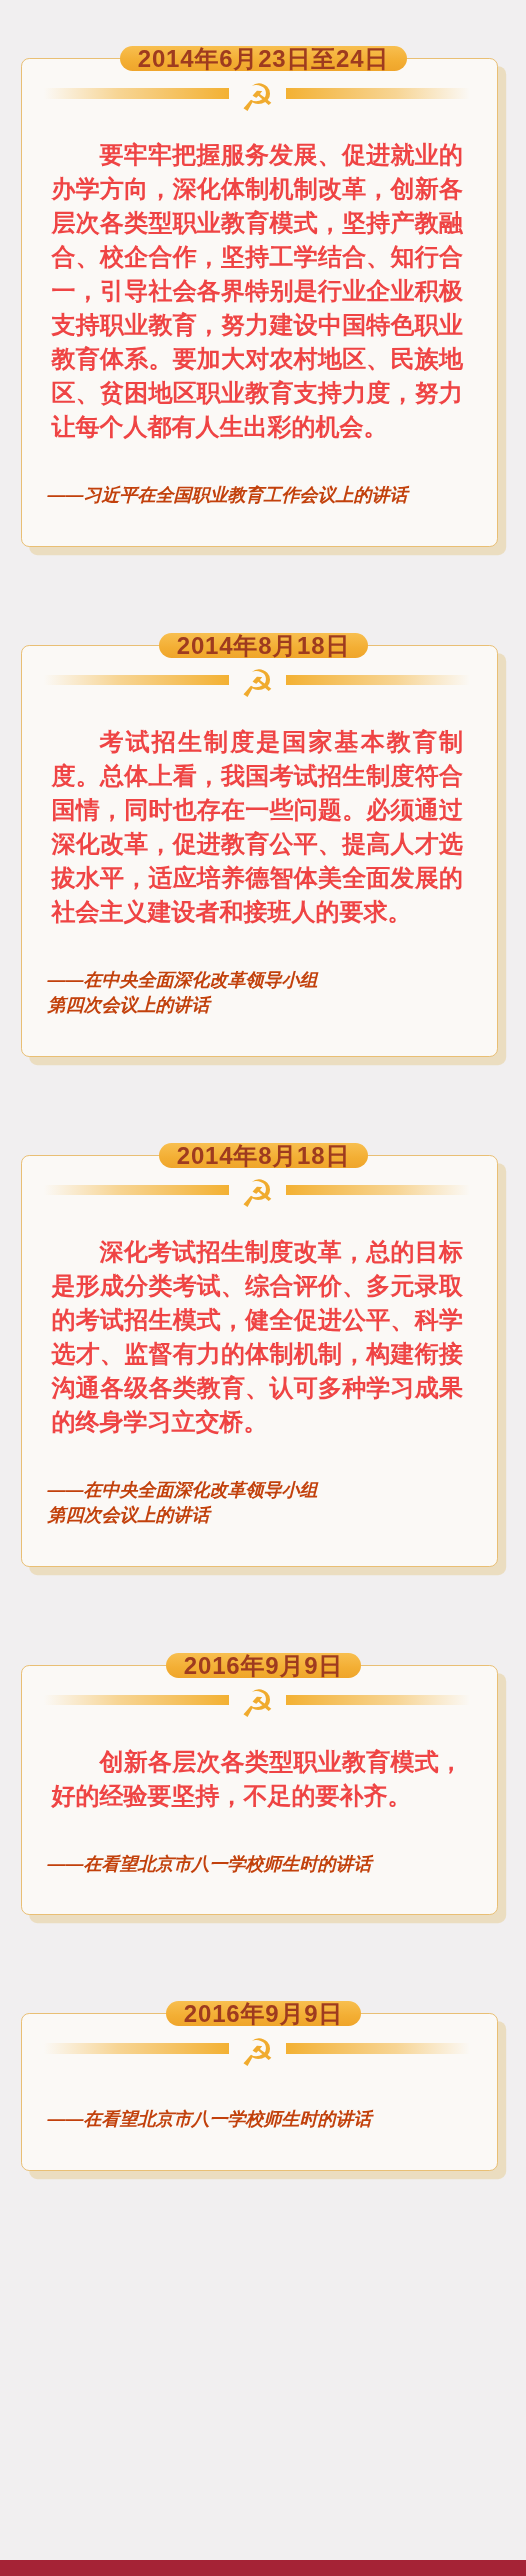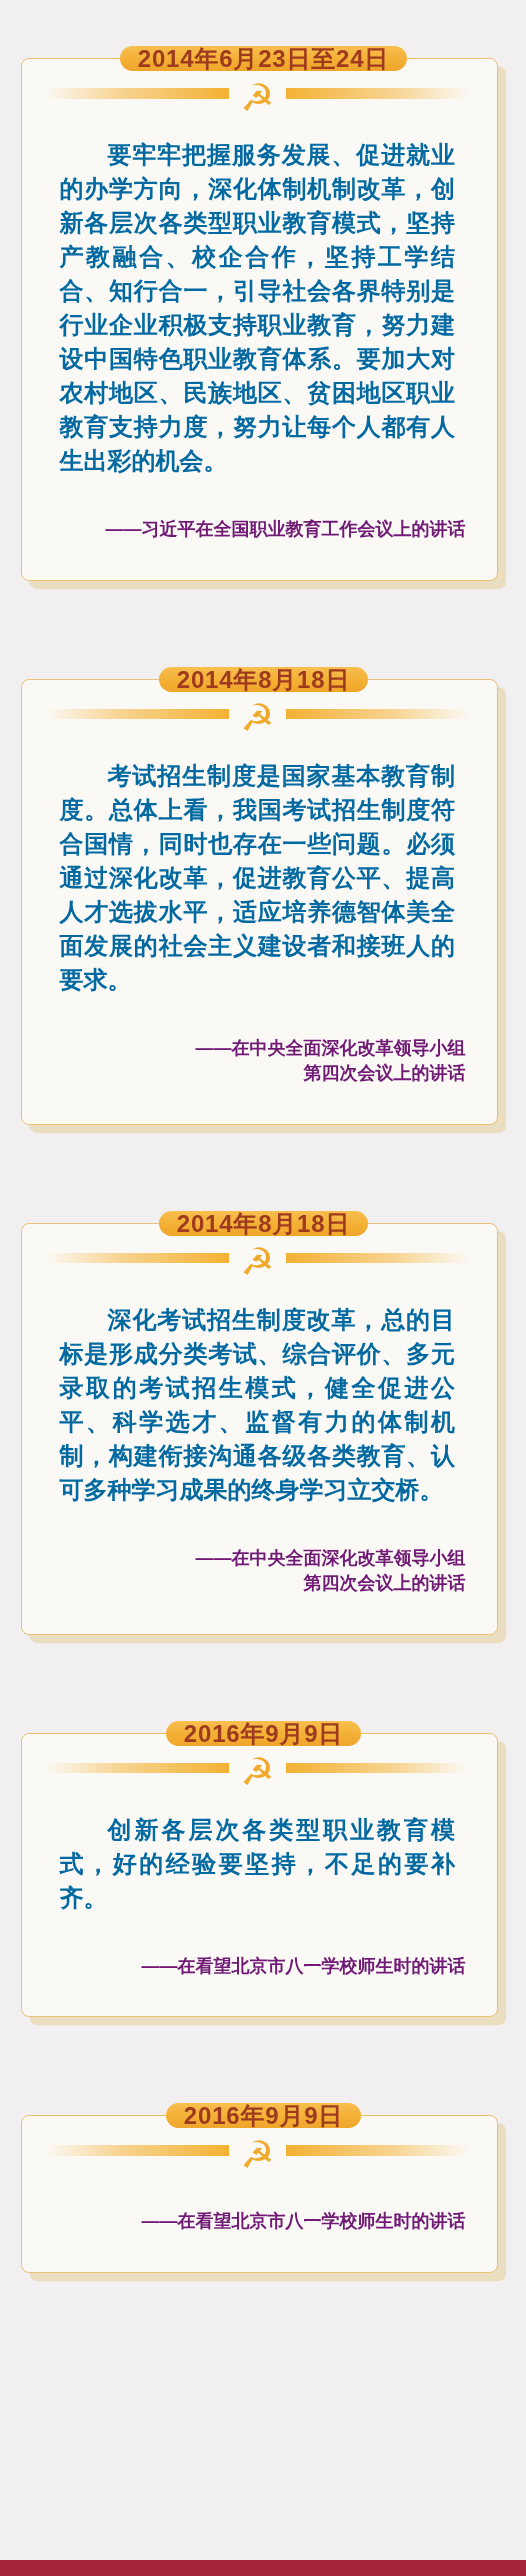--- a/index.html
+++ b/index.html
@@ -49,37 +49,37 @@
   .ribbon.right{
     background:linear-gradient(270deg,rgba(243,177,51,0) 0%,rgba(243,177,51,0.5) 40%,#f3b133 100%);
     margin-left:11.5px;
   }
   .emblem{
     font-size:38px;line-height:1;
     color:#f0ab2e;
     transform:translateY(4.1px);
   }
   .quote{
-    margin:12px;
-    color:#0369a1;
+    margin:4px;
+    color:#ef4444;
     font-size:24px;
     line-height:34px;
     font-weight:bold;
     text-align:justify;
     text-indent:2em;
     word-break:break-all;
   }
   .attribution{
     margin-top:39px;
-    text-align:right;
-    color:#701a75;
+    color:#c2410c;
     font-size:18px;
     line-height:25.5px;
     font-weight:bold;
     padding-right:1.6px;
+    font-style:italic;
   }
   .footer-bar{
     position:absolute;left:0;right:0;bottom:0;
     height:15.6px;
     background:#a52336;
   }
 </style>
 </head>
 <body>
 

